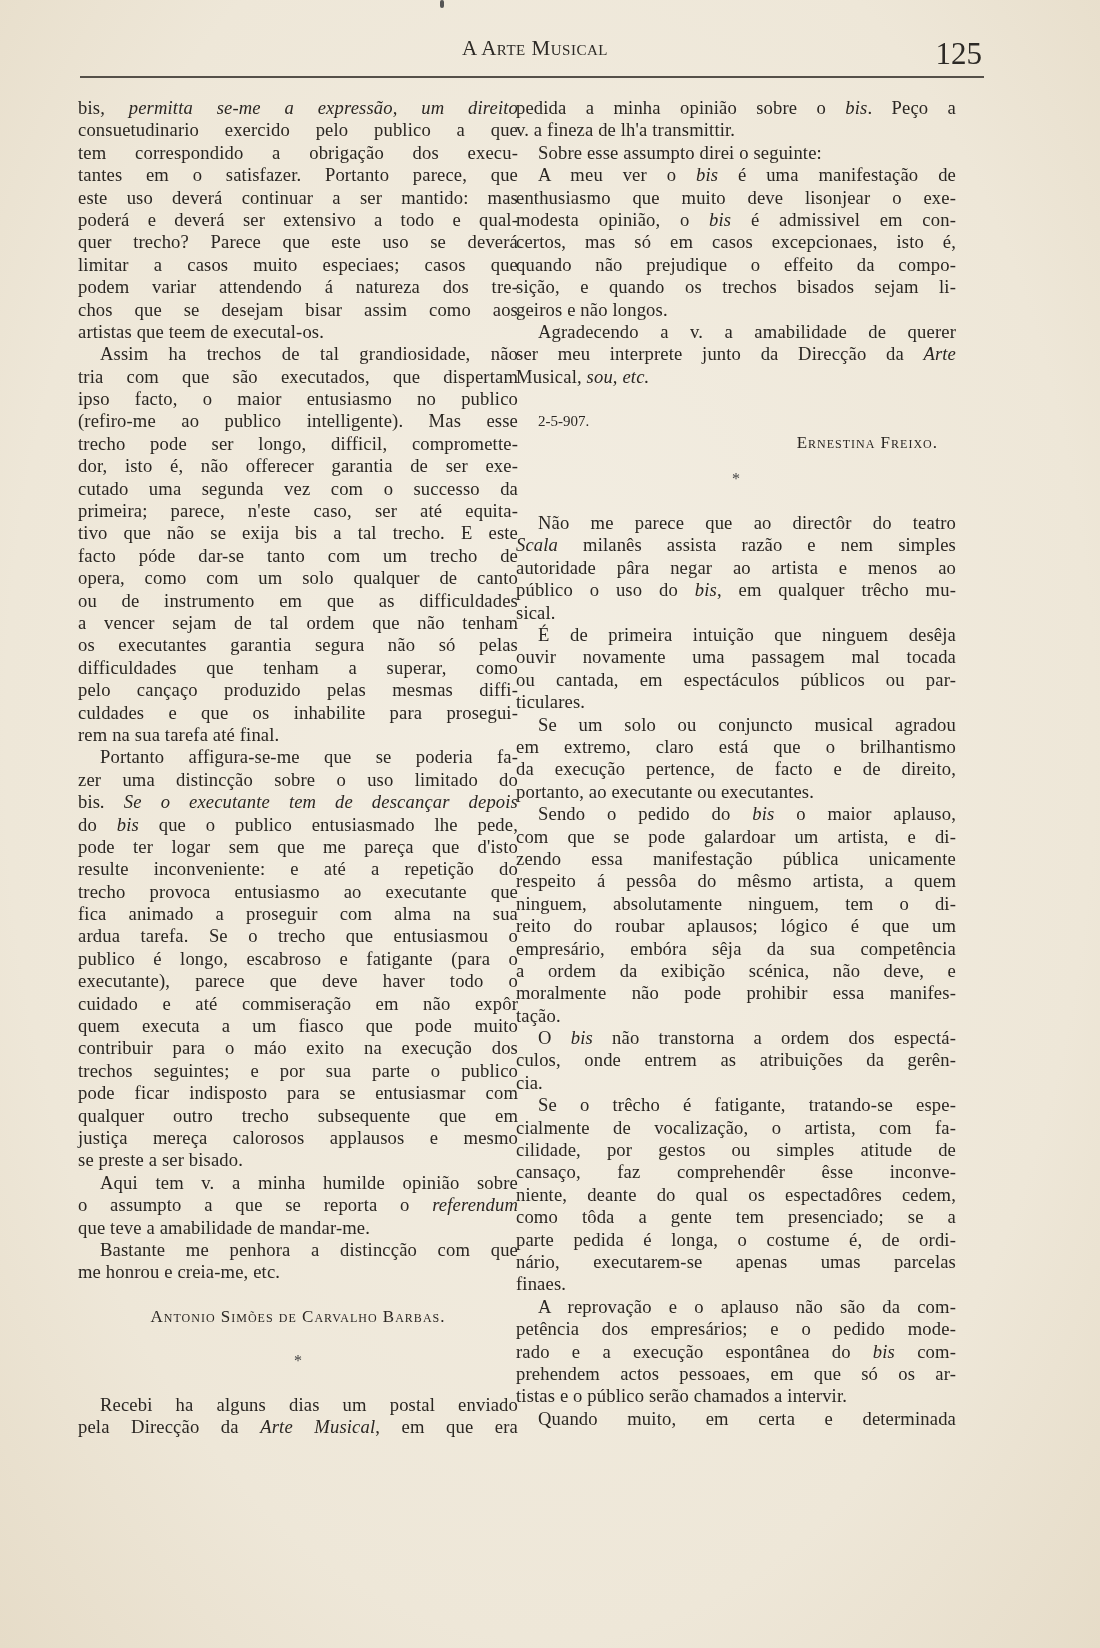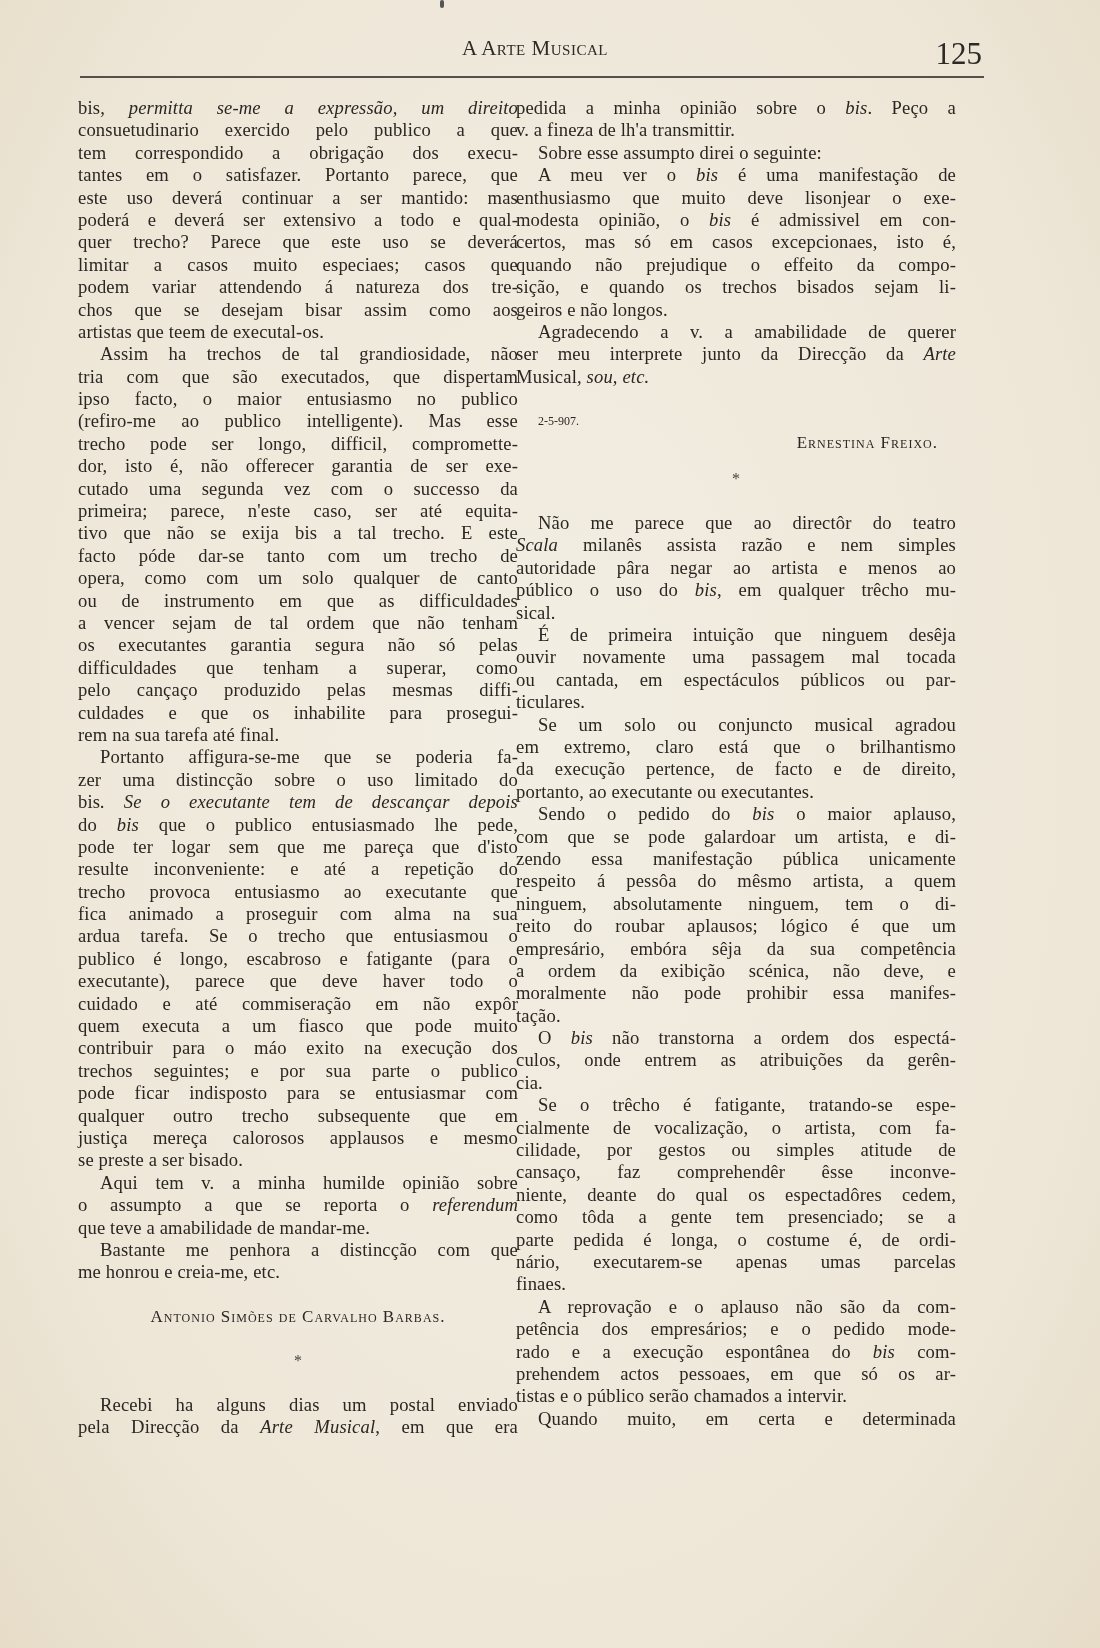--- a/index.html
+++ b/index.html
@@ -36,21 +36,21 @@
   }
   .line.last { text-align-last: left; }
   .line.indent { text-indent: 22px; }
   em { }
   .signature {
     font-size: 17px; font-variant: small-caps; letter-spacing: 1px;
     text-align: center; height: 22px; line-height: 22px; white-space: nowrap;
   }
   .sig-right { text-align: right; padding-right: 18px; }
   .asterism { text-align: center; font-size: 16px; height: 22px; line-height: 22px; color: #444; }
-  .date-line { font-size: 12px; padding-left: 22px; height: 22px; line-height: 22px; }
+  .date-line { font-size: 15px; padding-left: 22px; height: 22px; line-height: 22px; }
   .spacer-s { height: 14px; }
   .spacer-m { height: 22px; }
 </style>
 </head>
 <body>
 
 <div class="page">
   <div class="top-mark"></div>
 
   <div class="running-head">

